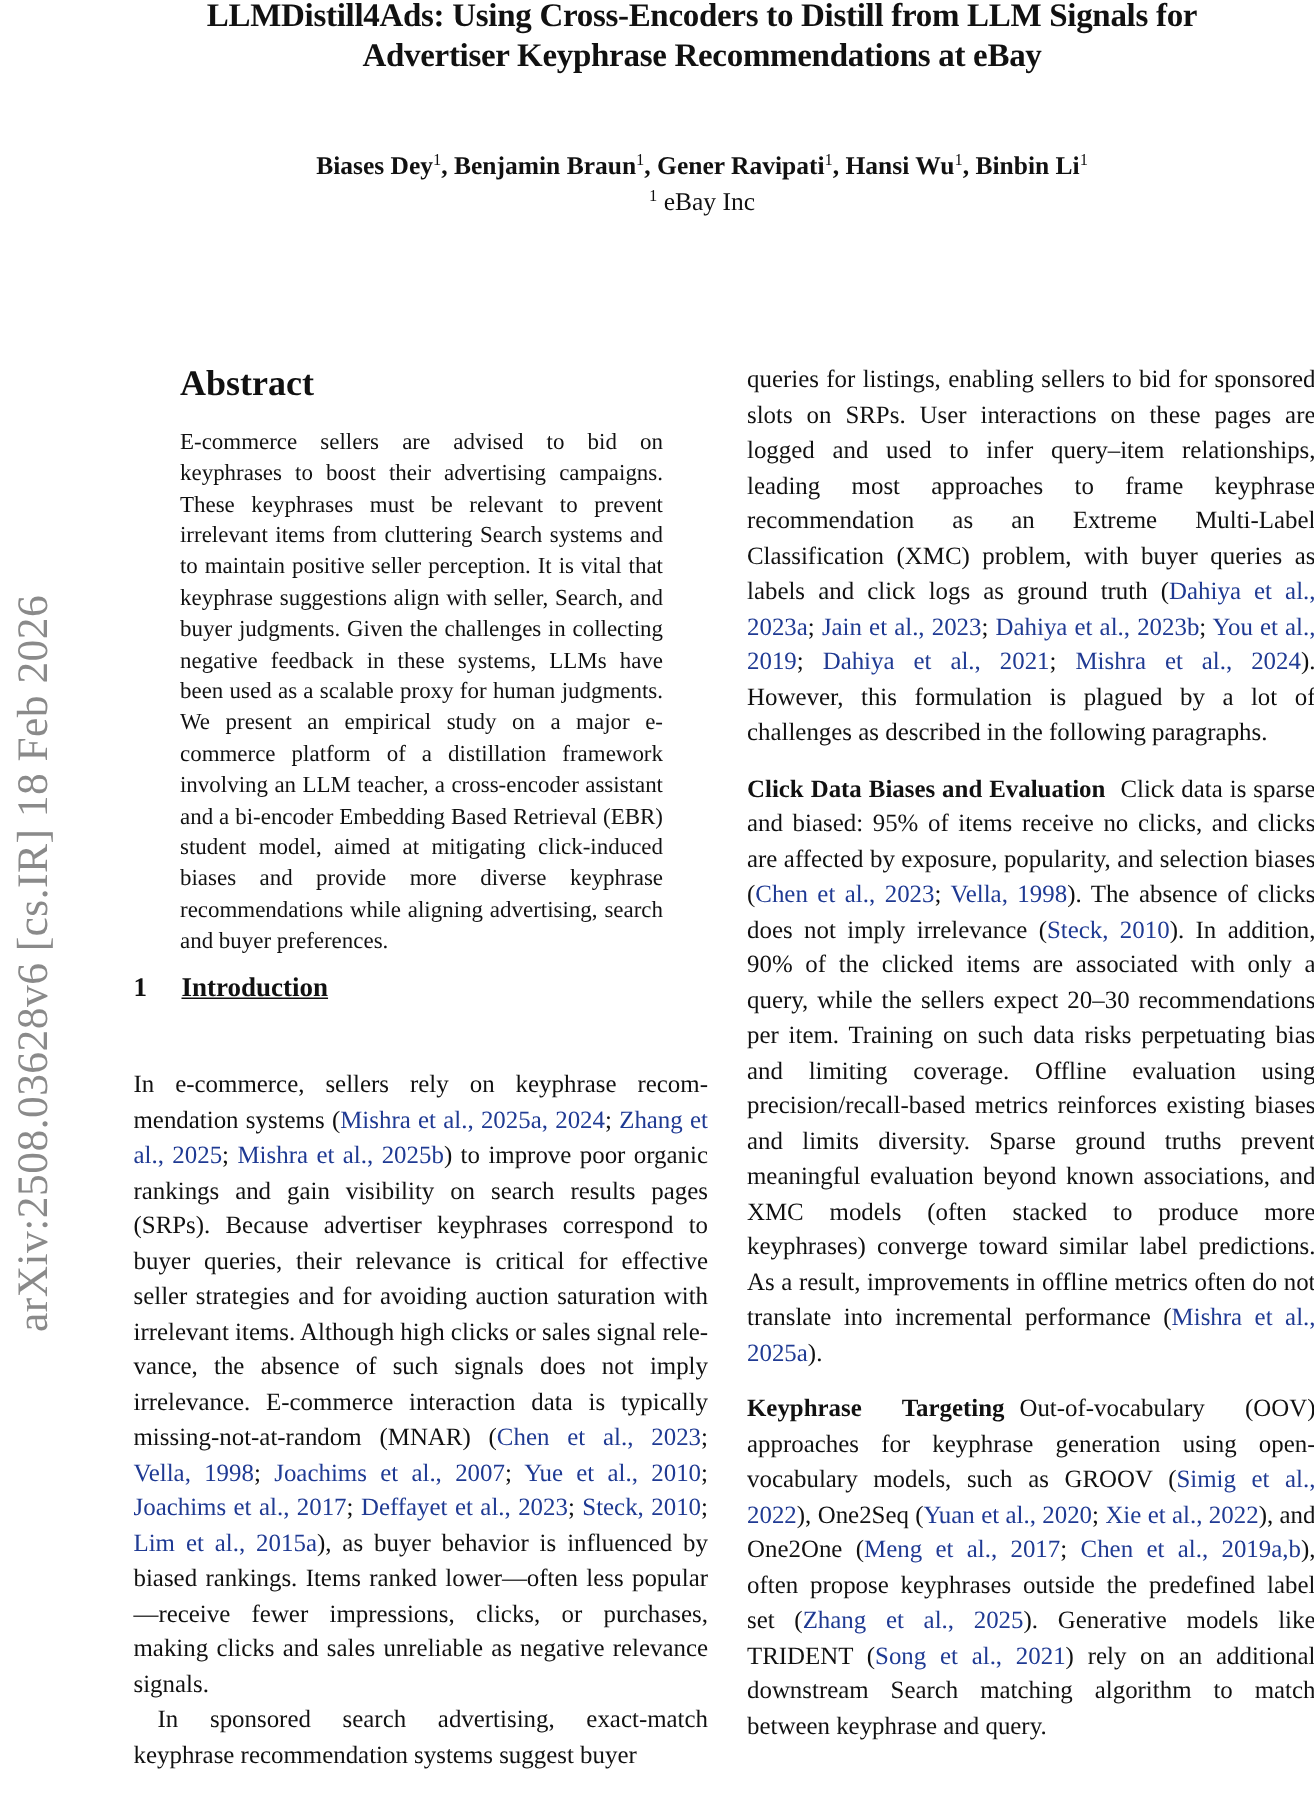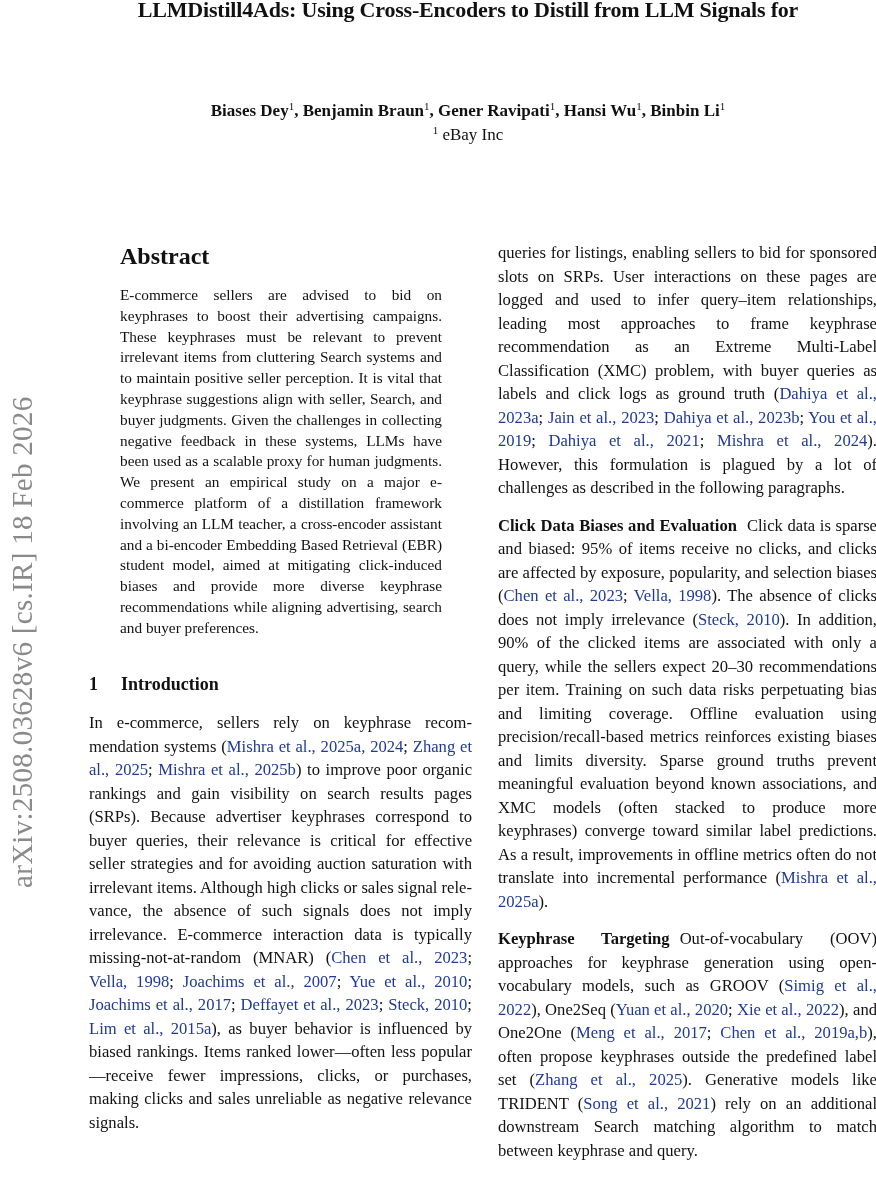--- a/index.html
+++ b/index.html
@@ -35,52 +35,54 @@
     position: absolute; font-size: 16.6px; line-height: 23.5px;
     text-align: justify; hyphens: manual;
   }
   .abstract-body {
     left: 120px; width: 322px; top: 285px;
     font-size: 15.3px; line-height: 20.8px;
   }
   .left-col { left: 89px; width: 383px; }
   .right-col { left: 498px; width: 379px; }
   .section-title {
-    position: absolute; left: 89px; top: 674px; font-weight: bold; font-size: 18px;
+    position: absolute; left: 89px; top: 648px; font-weight: bold; font-size: 18px; text-decoration: underline;
   }
   .section-title .num { display: inline-block; width: 32px; }
   .para-head { font-weight: bold; margin-right: 10px; }
   .cite { color: #1f3a93; }
   p { margin: 0; }
   .indent { text-indent: 16px; }
 </style>
 </head>
 <body>
 
 <div class="arxiv">arXiv:2508.03628v6  [cs.IR]  18 Feb 2026</div>
 
 <div class="title">
   <div>LLMDistill4Ads: Using Cross-Encoders to Distill from LLM Signals for</div>
+  <div>Advertiser Keyphrase Recommendations at eBay</div>
 </div>
 
 <div class="authors" id="authors"><span>Biases Dey</span><sup>1</sup>, <span>Benjamin Braun</span><sup>1</sup>, <span>Gener Ravipati</span><sup>1</sup>, <span>Hansi Wu</span><sup>1</sup>, <span>Binbin Li</span><sup>1</sup></div>
 
 <div class="affil">
   <sup>1</sup>
   <span>eBay Inc</span>
 </div>
 
 <div class="abstract-title">Abstract</div>
 <div class="col abstract-body">E-commerce sellers are advised to bid on keyphrases to boost their advertising cam­paigns. These keyphrases must be relevant to prevent irrelevant items from cluttering Search systems and to maintain positive seller per­ception. It is vital that keyphrase suggestions align with seller, Search, and buyer judgments. Given the challenges in collecting negative feedback in these systems, LLMs have been used as a scalable proxy for human judgments. We present an empirical study on a major e-commerce platform of a distillation framework involving an LLM teacher, a cross-encoder as­sistant and a bi-encoder Embedding Based Re­trieval (EBR) student model, aimed at mitigat­ing click-induced biases and provide more di­verse keyphrase recommendations while align­ing advertising, search and buyer preferences.</div>
 
 <div class="section-title">
   <span class="num">1</span><span>Introduction</span>
 </div>
 
 <div class="col left-col" style="top:711px;">
   <p><span>In e-commerce, sellers rely on keyphrase recom­mendation systems (</span><a class="cite">Mishra et al., 2025a, 2024</a><span>; </span><a class="cite">Zhang et al., 2025</a><span>; </span><a class="cite">Mishra et al., 2025b</a><span>) to im­prove poor organic rankings and gain visibility on search results pages (SRPs).  Because adver­tiser keyphrases correspond to buyer queries, their relevance is critical for effective seller strategies and for avoiding auction saturation with irrelevant items.  Although high clicks or sales signal rele­vance, the absence of such signals does not imply irrelevance.  E-commerce interaction data is typi­cally missing-not-at-random (MNAR) (</span><a class="cite">Chen et al., 2023</a><span>; </span><a class="cite">Vella, 1998</a><span>; </span><a class="cite">Joachims et al., 2007</a><span>; </span><a class="cite">Yue et al., 2010</a><span>; </span><a class="cite">Joachims et al., 2017</a><span>; </span><a class="cite">Deffayet et al., 2023</a><span>; </span><a class="cite">Steck, 2010</a><span>; </span><a class="cite">Lim et al., 2015a</a><span>), as buyer behav­ior is influenced by biased rankings. Items ranked lower—often less popular—receive fewer impres­sions, clicks, or purchases, making clicks and sales unreliable as negative relevance signals.</span></p>
+  <p class="indent"><span>In sponsored search advertising, exact-match keyphrase recommendation systems suggest buyer</span></p>
 </div>
 
 <div class="col right-col" style="top:241px;">
   <p><span>queries for listings, enabling sellers to bid for spon­sored slots on SRPs.  User interactions on these pages are logged and used to infer query–item relationships, leading most approaches to frame keyphrase recommendation as an Extreme Multi-Label Classification (XMC) problem, with buyer queries as labels and click logs as ground truth (</span><a class="cite">Dahiya et al., 2023a</a><span>; </span><a class="cite">Jain et al., 2023</a><span>; </span><a class="cite">Dahiya et al., 2023b</a><span>; </span><a class="cite">You et al., 2019</a><span>; </span><a class="cite">Dahiya et al., 2021</a><span>; </span><a class="cite">Mishra et al., 2024</a><span>). However, this formulation is plagued by a lot of challenges as described in the following paragraphs.</span></p>
   <p style="margin-top:14px;"><span class="para-head">Click Data Biases and Evaluation</span><span><span>Click data is sparse and biased:  95% of items receive no clicks, and clicks are affected by exposure, pop­ularity, and selection biases (</span><a class="cite">Chen et al., 2023</a><span>; </span><a class="cite">Vella, 1998</a><span>).  The absence of clicks does not im­ply irrelevance (</span><a class="cite">Steck, 2010</a><span>). In addition, 90% of the clicked items are associated with only a query, while the sellers expect 20–30 recommendations per item. Training on such data risks perpetuating bias and limiting coverage. Offline evaluation using precision/recall-based metrics reinforces existing biases and limits diversity.  Sparse ground truths prevent meaningful evaluation beyond known as­sociations, and XMC models (often stacked to pro­duce more keyphrases) converge toward similar label predictions. As a result, improvements in of­fline metrics often do not translate into incremental performance (</span><a class="cite">Mishra et al., 2025a</a><span>).</span></span></p>
   <p style="margin-top:14px;"><span class="para-head">Keyphrase Targeting</span><span><span>Out-of-vocabulary (OOV) approaches for keyphrase generation using open-vocabulary models, such as GROOV (</span><a class="cite">Simig et al., 2022</a><span>), One2Seq (</span><a class="cite">Yuan et al., 2020</a><span>; </span><a class="cite">Xie et al., 2022</a><span>), and One2One (</span><a class="cite">Meng et al., 2017</a><span>; </span><a class="cite">Chen et al., 2019a,b</a><span>), often propose keyphrases outside the predefined label set (</span><a class="cite">Zhang et al., 2025</a><span>). Gener­ative models like TRIDENT (</span><a class="cite">Song et al., 2021</a><span>) rely on an additional downstream Search matching al­gorithm to match between keyphrase and query.</span></span></p>
 </div>
 
 </body></html>

